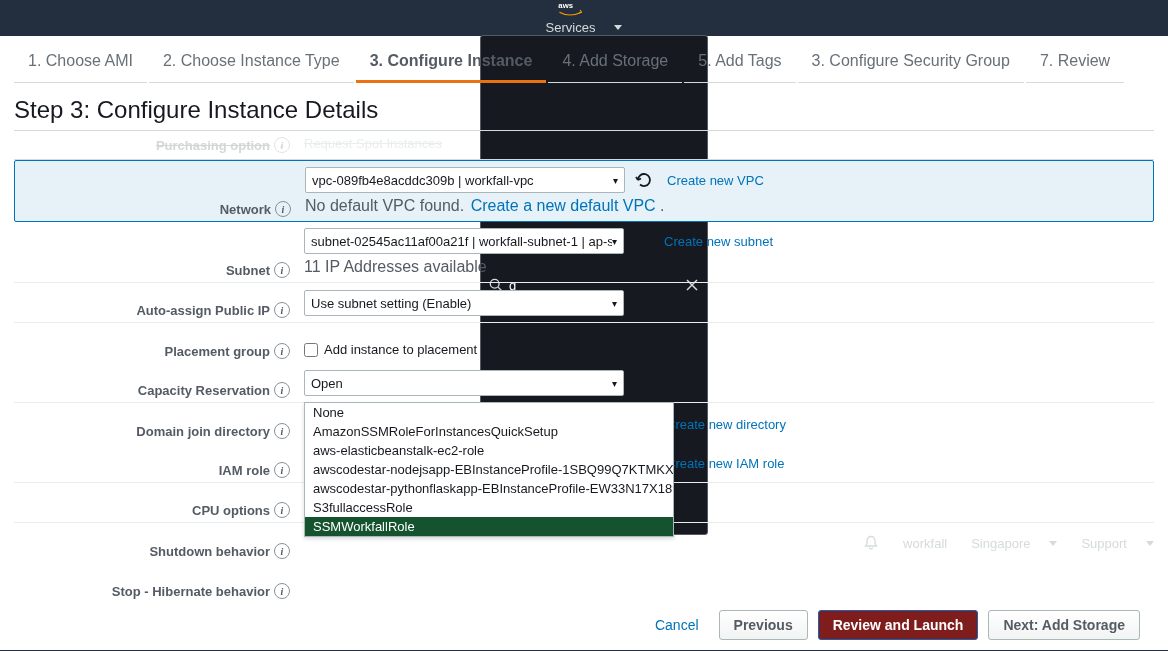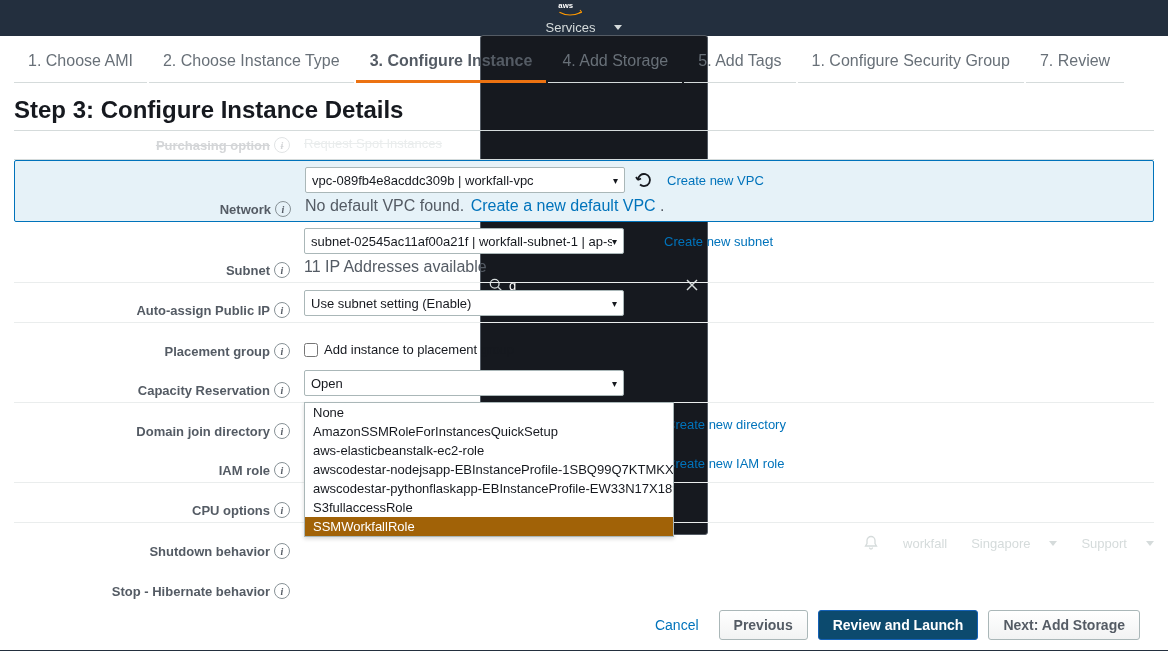--- a/index.html
+++ b/index.html
@@ -16,21 +16,21 @@
 .searchbox .clear { cursor: pointer; }
 .nav-right { margin-left: auto; display: flex; align-items: center; gap: 24px; }
 .bell { cursor: pointer; }
 
 .wizard-tabs { display: flex; gap: 2px; padding: 8px 14px 0 14px; font-size: 16px; border-bottom: 1px solid #fff; }
 .wizard-tab { padding: 8px 14px 10px; color: #0073bb; cursor: pointer; border-bottom: 3px solid transparent; }
 .wizard-tab.active { color: #545b64; border-bottom-color: #ec7211; font-weight: 700; }
 .wizard-tab.inactive { color: #687078; border-bottom: 1px solid #d5dbdb; }
 
 .page { position: relative; padding: 8px 14px 0 14px; }
-.page-title { font-size: 24px; font-weight: 700; color: #16191f; padding: 4px 0 6px; }
+.page-title { font-size: 24px; font-weight: 400; color: #16191f; padding: 4px 0 6px; }
 
 .scroll-area { height: 470px; overflow-y: scroll; border-top: 1px solid #d5dbdb; }
 .scroll-area::-webkit-scrollbar { width: 14px; }
 .scroll-area::-webkit-scrollbar-track { background: #f2f3f3; }
 .scroll-area::-webkit-scrollbar-thumb { background: #879196; border: 3px solid #f2f3f3; border-radius: 7px; }
 
 .form-row { display: flex; align-items: flex-end; padding: 4px 0; border-bottom: 1px solid #eaeded; min-height: 40px; }
 .form-row.no-border { border-bottom: none; }
 .form-row.highlight { background: #e6f2f8; border: 1px solid #0073bb; border-radius: 2px; }
 .label-col { width: 290px; text-align: right; padding: 4px 14px 0 0; font-size: 13px; font-weight: 700; color: #545b64; display: flex; justify-content: flex-end; align-items: center; gap: 4px; }
@@ -39,26 +39,26 @@
 .select-box { width: 320px; height: 26px; border: 1px solid #aab7b8; background: #fff; border-radius: 2px; padding: 2px 6px; font-size: 13px; display: flex; align-items: center; justify-content: space-between; cursor: pointer; color: #16191f; }
 .select-arrow { font-size: 10px; }
 .refresh-icon { display: inline-flex; vertical-align: middle; margin-left: 10px; cursor: pointer; }
 .link { color: #0073bb; cursor: pointer; margin-left: 14px; }
 .subtext { color: #545b64; font-size: 16px; margin-top: 4px; }
 .checkbox-row { display: flex; align-items: center; gap: 6px; padding-top: 4px; }
 .checkbox-row input[type=checkbox] { width: 14px; height: 14px; }
 
 .dropdown-open { position: absolute; left: 304px; top: 318px; width: 370px; background: #fff; border: 1px solid #aab7b8; box-shadow: 0 2px 4px rgba(0,0,0,.15); z-index: 10; font-size: 13px; }
 .dropdown-item { padding: 2px 8px; cursor: pointer; color: #16191f; white-space: nowrap; overflow: hidden; }
-.dropdown-item.selected { background: #a16207; color: #fff; }
+.dropdown-item.selected { background: #14532d; color: #fff; }
 
 .footer-buttons { display: flex; justify-content: flex-end; align-items: center; gap: 10px; padding: 10px 28px; }
 .btn-link { color: #0073bb; cursor: pointer; font-size: 14px; padding: 6px 10px; }
 .btn { border: 1px solid #aab7b8; background: linear-gradient(#fff,#f2f3f3); color: #545b64; padding: 6px 14px; border-radius: 3px; font-size: 14px; font-weight: 700; cursor: pointer; }
-.btn-primary { background: #0c4a6e; border-color: #1461b7; color: #fff; }
+.btn-primary { background: #7f1d1d; border-color: #1461b7; color: #fff; }
 
 .bottom-bar { background: #232f3e; color: #d5dbdb; height: 32px; display: flex; align-items: center; padding: 0 18px; font-size: 12px; }
 
 .faded-row { color: #aab7b8; padding: 2px 0 6px; border-bottom: 1px solid #d5dbdb; display: flex; align-items: center; }
 </style>
 </head>
 <body>
 
 <div class="topnav">
   <div class="logo">
@@ -100,21 +100,21 @@
       </div>
   </div>
 </div>
 
 <div class="wizard-tabs">
   <div class="wizard-tab inactive">1. Choose AMI</div>
   <div class="wizard-tab inactive">2. Choose Instance Type</div>
   <div class="wizard-tab active">3. Configure Instance</div>
   <div class="wizard-tab inactive">4. Add Storage</div>
   <div class="wizard-tab inactive">5. Add Tags</div>
-  <div class="wizard-tab inactive">1. Configure Security Group</div>
+  <div class="wizard-tab inactive">3. Configure Security Group</div>
   <div class="wizard-tab inactive">7. Review</div>
 </div>
 
 <div class="page">
   <div class="page-title">Step 3: Configure Instance Details</div>
 
   <div class="scroll-area">
 
     <div class="faded-row">
       <div class="label-col" style="text-decoration:line-through;opacity:.25">

